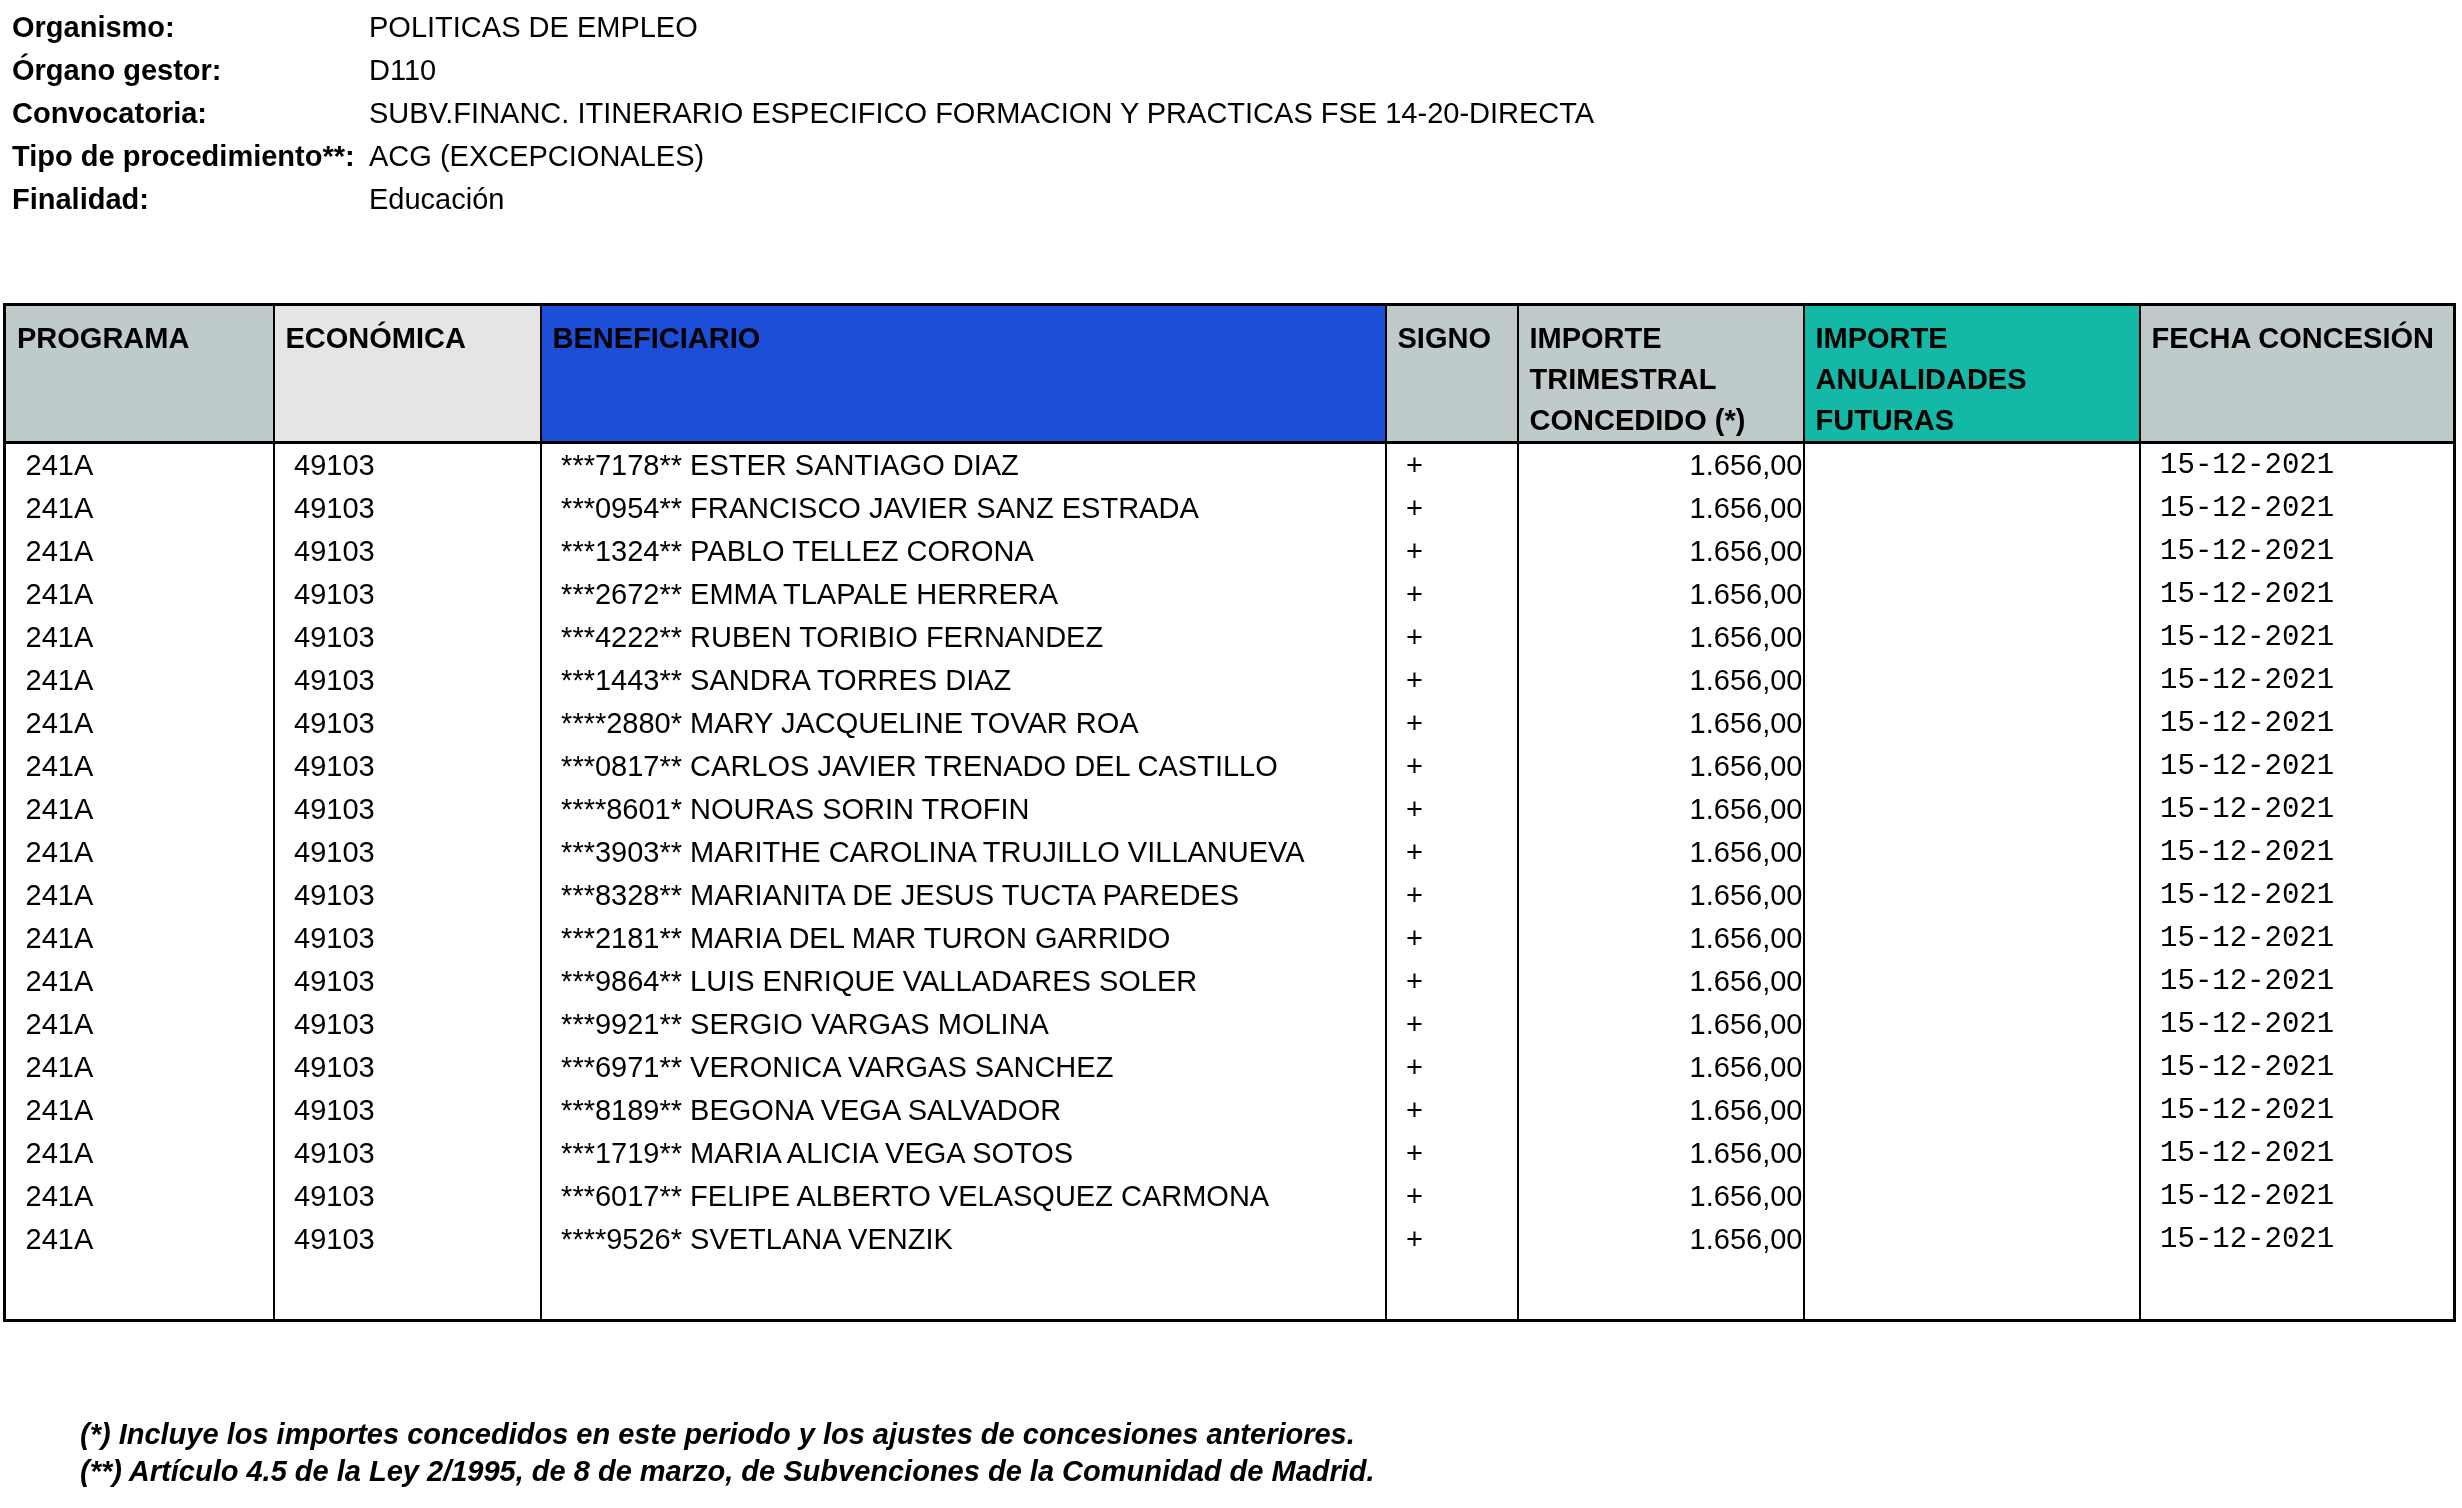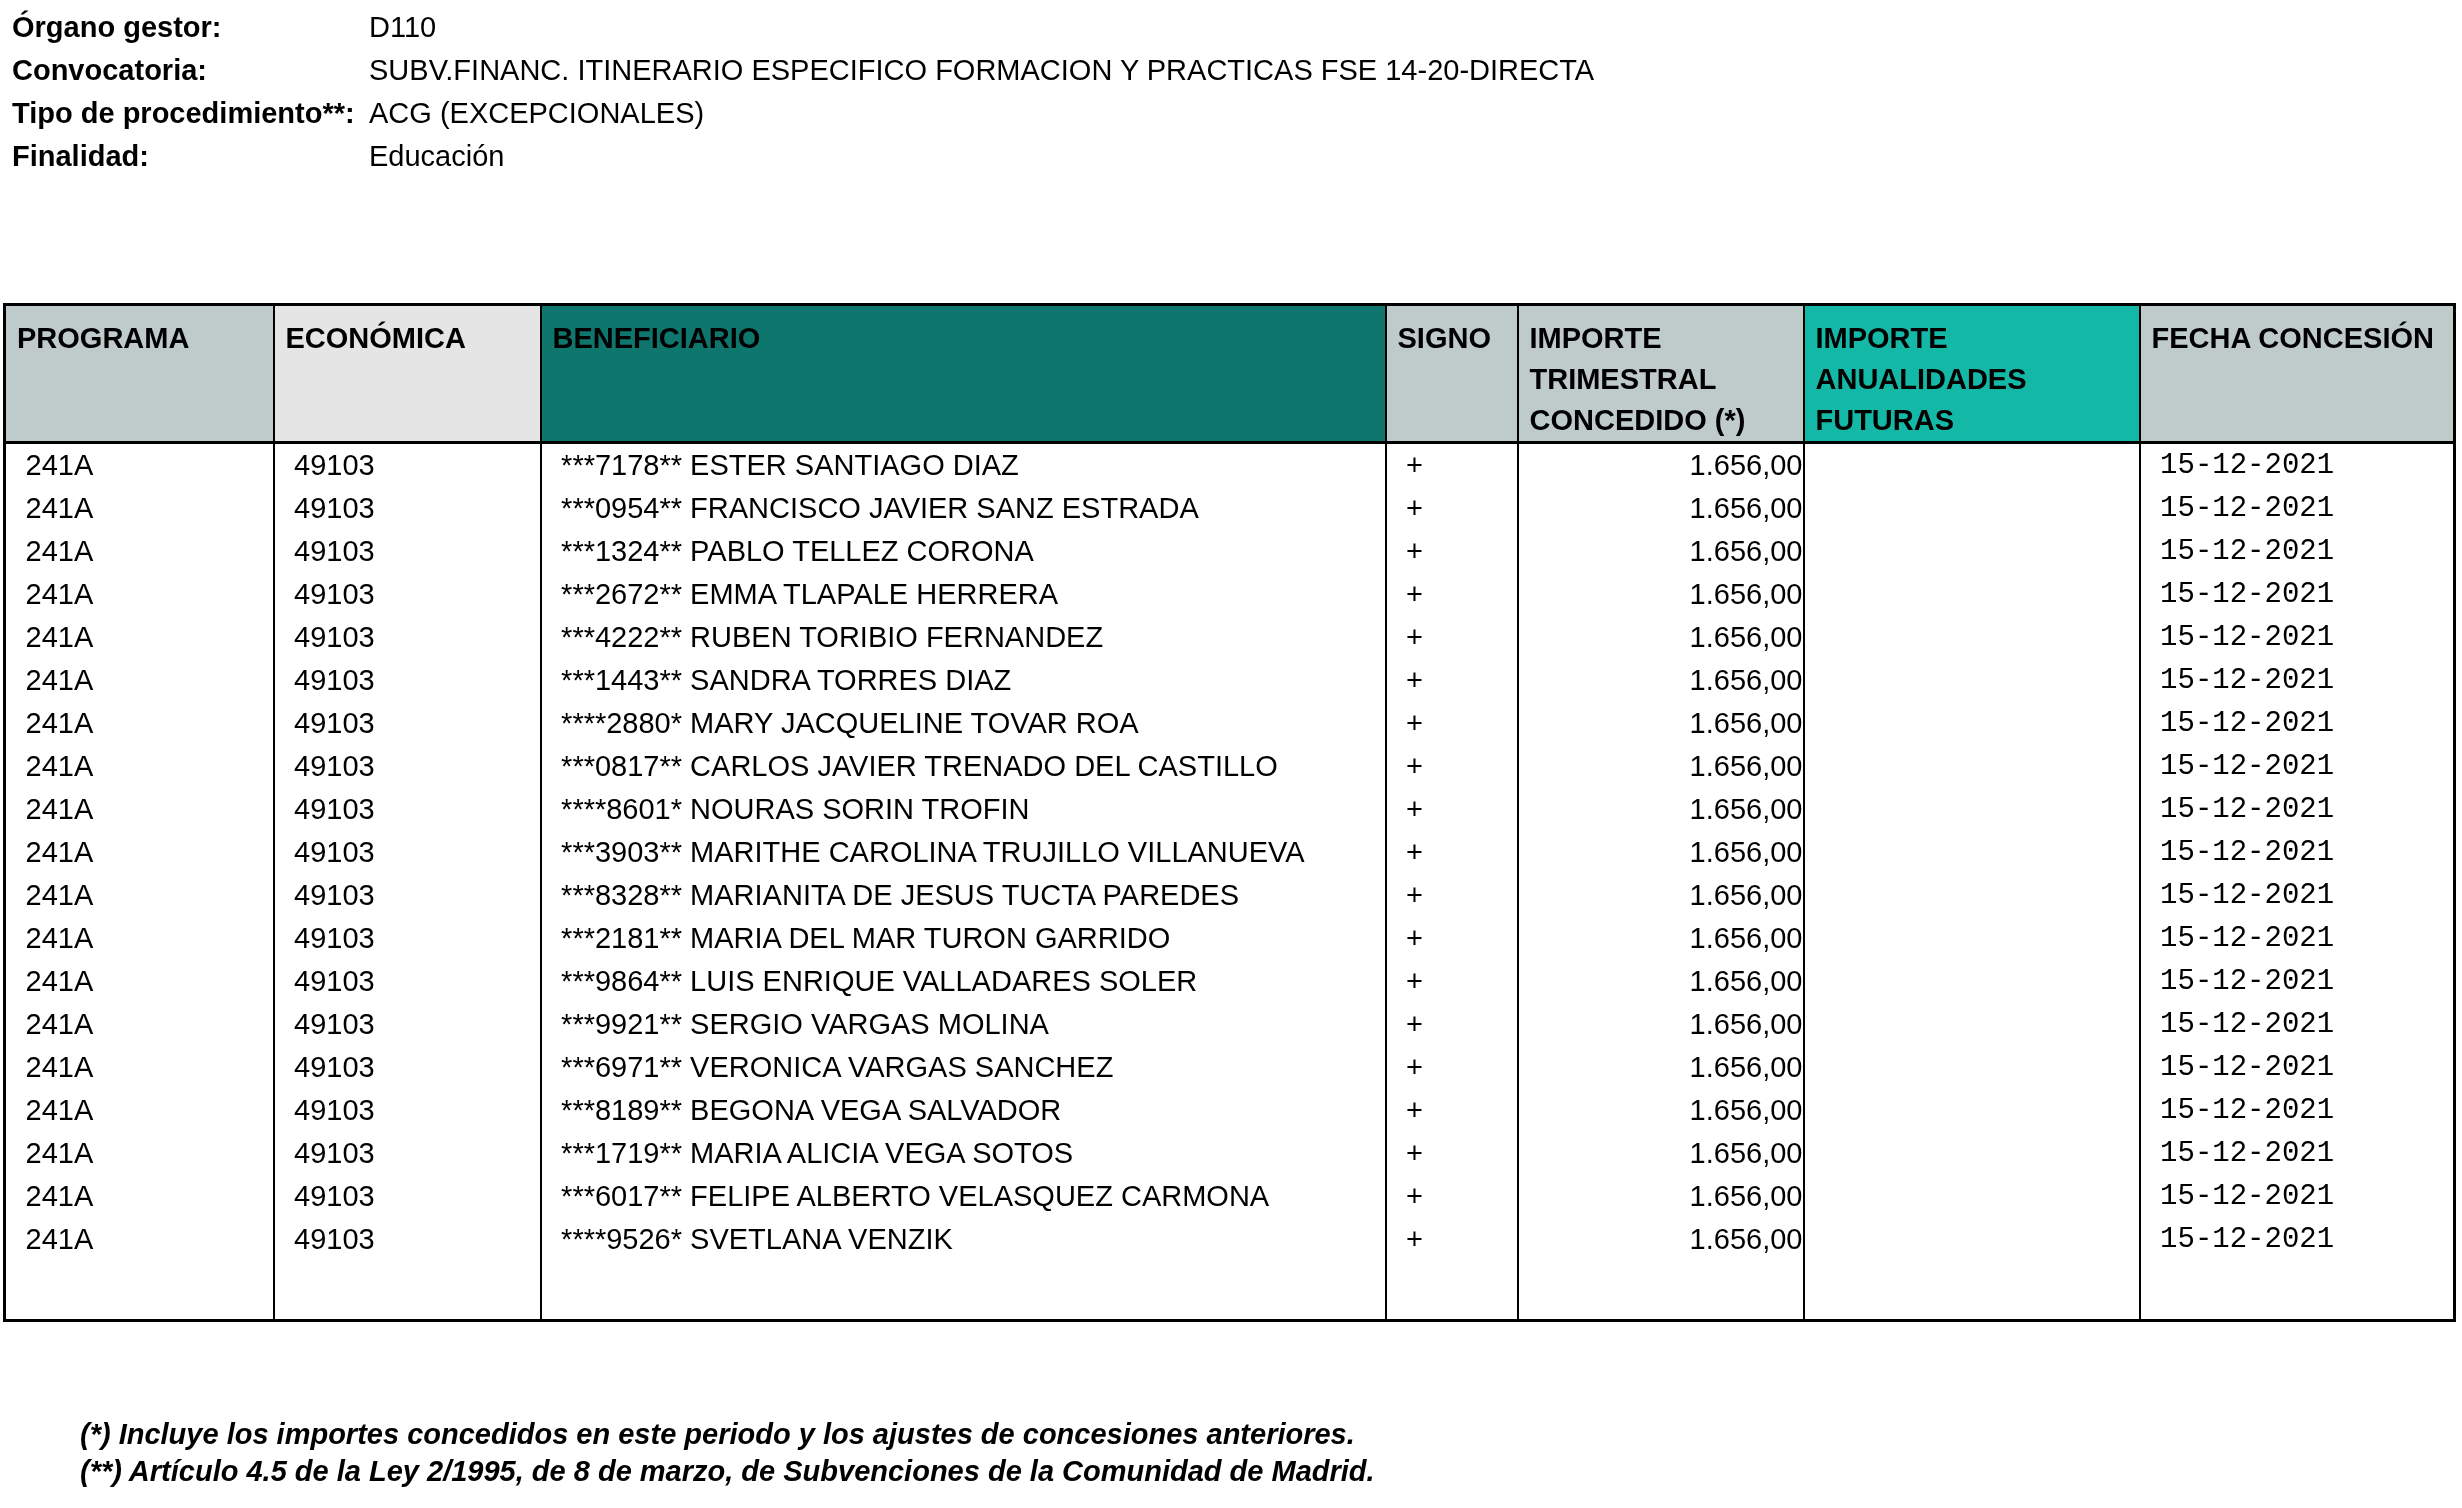--- a/index.html
+++ b/index.html
@@ -60,41 +60,42 @@
   
   .notes { position:absolute; left:80px; top:1416px; }
   .note-line { font-size:29px; font-weight:bold; font-style:italic; line-height:37px; white-space:nowrap; }
 </style>
 </head>
 <body>
 
 <div class="page">
 
   <div class="meta" id="meta-block">
+      <div class="meta-row"><span class="meta-label">Organismo:</span><span class="meta-value">POLITICAS DE EMPLEO</span></div>
       <div class="meta-row"><span class="meta-label">Órgano gestor:</span><span class="meta-value">D110</span></div>
       <div class="meta-row"><span class="meta-label">Convocatoria:</span><span class="meta-value">SUBV.FINANC. ITINERARIO ESPECIFICO FORMACION Y PRACTICAS FSE 14-20-DIRECTA</span></div>
       <div class="meta-row"><span class="meta-label">Tipo de procedimiento**:</span><span class="meta-value">ACG (EXCEPCIONALES)</span></div>
       <div class="meta-row"><span class="meta-label">Finalidad:</span><span class="meta-value">Educación</span></div>
     </div>
 
   <table class="grid">
     <colgroup>
       <col style="width:269px">
       <col style="width:267px">
       <col style="width:845px">
       <col style="width:132px">
       <col style="width:286px">
       <col style="width:336px">
       <col style="width:315px">
     </colgroup>
     <thead>
       <tr id="header-row">
           <th style="background: rgb(191, 202, 202);">PROGRAMA</th>
           <th style="background: #e5e5e5;">ECONÓMICA</th>
-          <th style="background: #0f766e;">BENEFICIARIO</th>
+          <th style="background: #1d4ed8;">BENEFICIARIO</th>
           <th style="background: rgb(191, 202, 202);">SIGNO</th>
           <th style="background: rgb(191, 202, 202);">IMPORTE TRIMESTRAL CONCEDIDO (*)</th>
           <th style="background: #14b8a6; margin-top: 7px;">IMPORTE ANUALIDADES FUTURAS</th>
           <th style="background: rgb(191, 202, 202);">FECHA CONCESIÓN</th>
         </tr>
     </thead>
     <tbody id="table-body">
         <tr>
           <td class="c-programa">241A</td>
           <td class="c-economica">49103</td>

